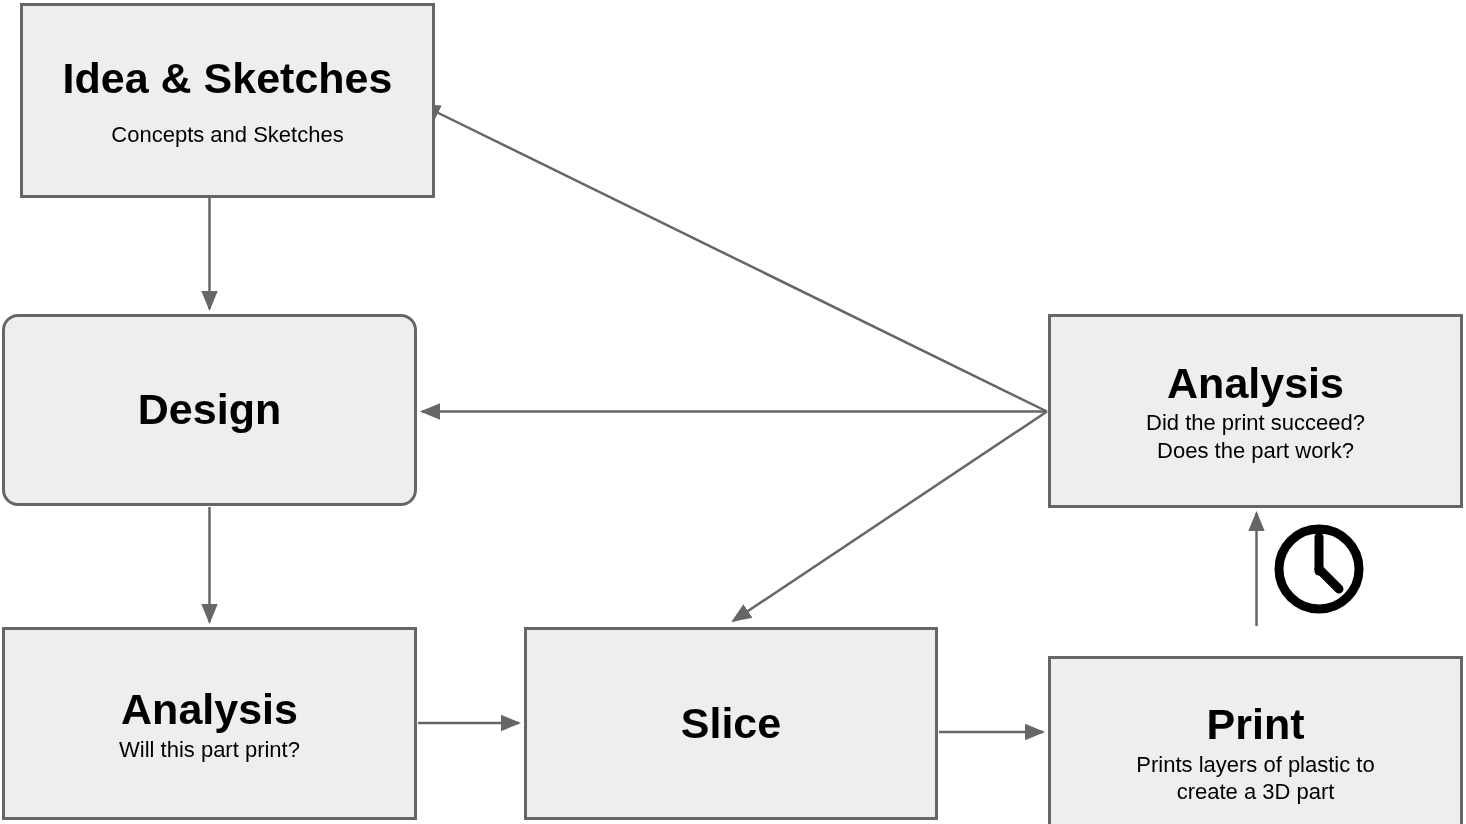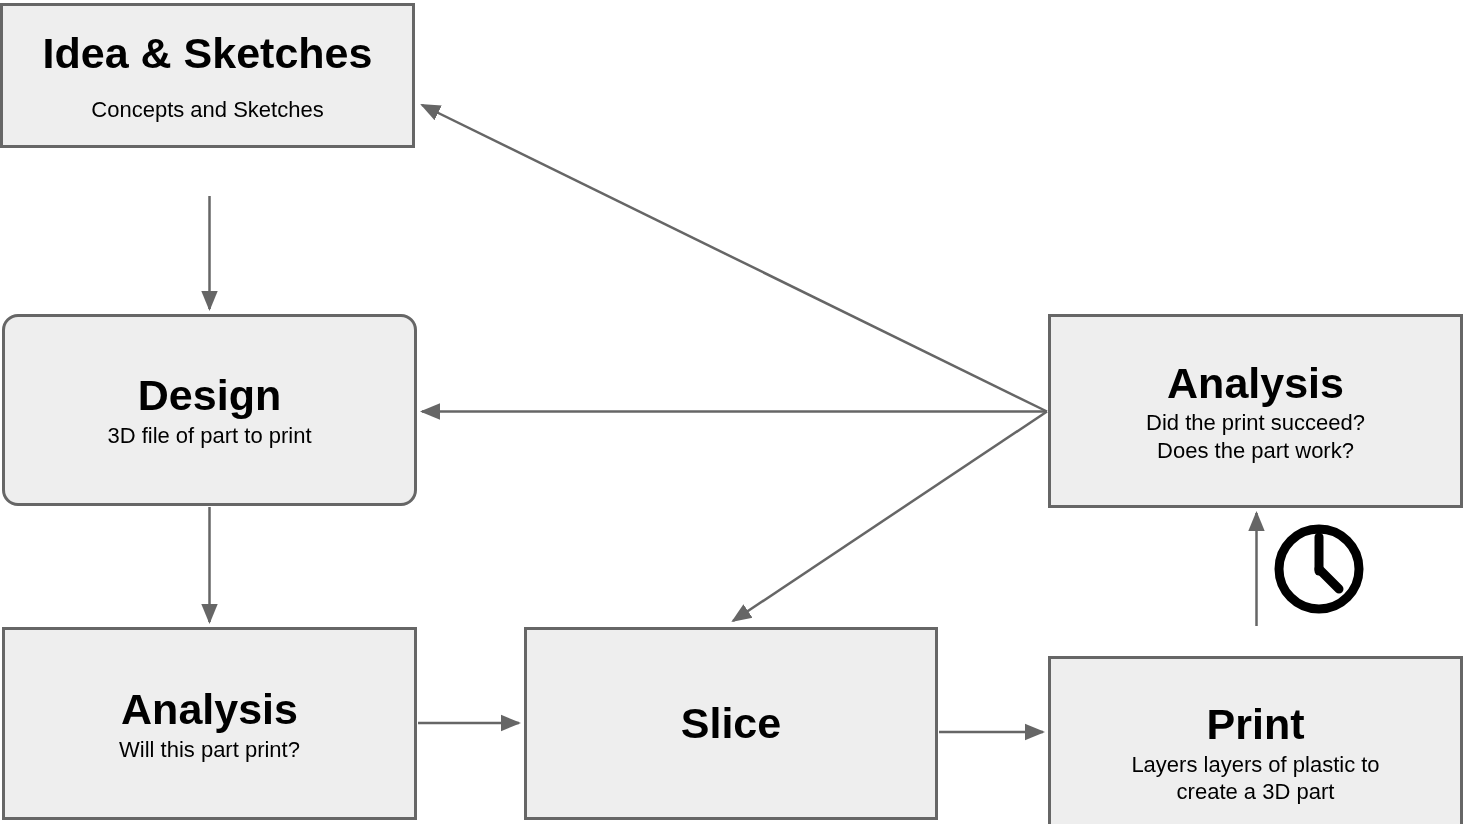--- a/index.html
+++ b/index.html
@@ -43,21 +43,21 @@
     line-height: 1.25;
     white-space: pre-line;
   }
   .clock {
     position: absolute;
     left: 1272px;
     top: 522px;
     z-index: 3;
   }
   
-  #node-idea          { left: 0;    top: 3px;   width: 415px; height: 145px; gap: 16px; }
+  #node-idea          { left: 20px;    top: 3px;   width: 415px; height: 195px; gap: 16px; }
   #node-design        { left: 2px;    top: 314px; width: 415px; height: 192px; border-radius: 16px; }
   #node-analysis-pre  { left: 2px;    top: 627px; width: 415px; height: 193px; }
   #node-slice         { left: 524px;  top: 627px; width: 414px; height: 193px; }
   #node-print         { left: 1048px; top: 656px; width: 415px; height: 193px; }
   #node-analysis-post { left: 1048px; top: 314px; width: 415px; height: 194px; }
 </style>
 </head>
 <body>
 
 <div class="canvas">
@@ -78,35 +78,34 @@
     <line x1="1047" y1="411.5" x2="733" y2="621" stroke="#666666" stroke-width="2.5" marker-end="url(#ah)"></line>
   </svg>
 
   <div class="node" id="node-idea">
     <div class="node-title">Idea &amp; Sketches</div>
     <div class="node-subtitle">Concepts and Sketches</div>
   </div>
 
   <div class="node" id="node-design">
     <div class="node-title">Design</div>
-    <div class="node-subtitle">3D file of part to print</div>
   </div>
 
   <div class="node" id="node-analysis-pre">
     <div class="node-title">Analysis</div>
     <div class="node-subtitle">Will this part print?</div>
   </div>
 
   <div class="node" id="node-slice">
     <div class="node-title">Slice</div>
   </div>
 
   <div class="node" id="node-print">
     <div class="node-title">Print</div>
-    <div class="node-subtitle">Layers layers of plastic to
+    <div class="node-subtitle">Prints layers of plastic to
 create a 3D part</div>
   </div>
 
   <div class="node" id="node-analysis-post">
     <div class="node-title">Analysis</div>
     <div class="node-subtitle">Did the print succeed?
 Does the part work?</div>
   </div>
 
   <svg class="clock" width="94" height="94" viewBox="0 0 94 94" xmlns="http://www.w3.org/2000/svg">

